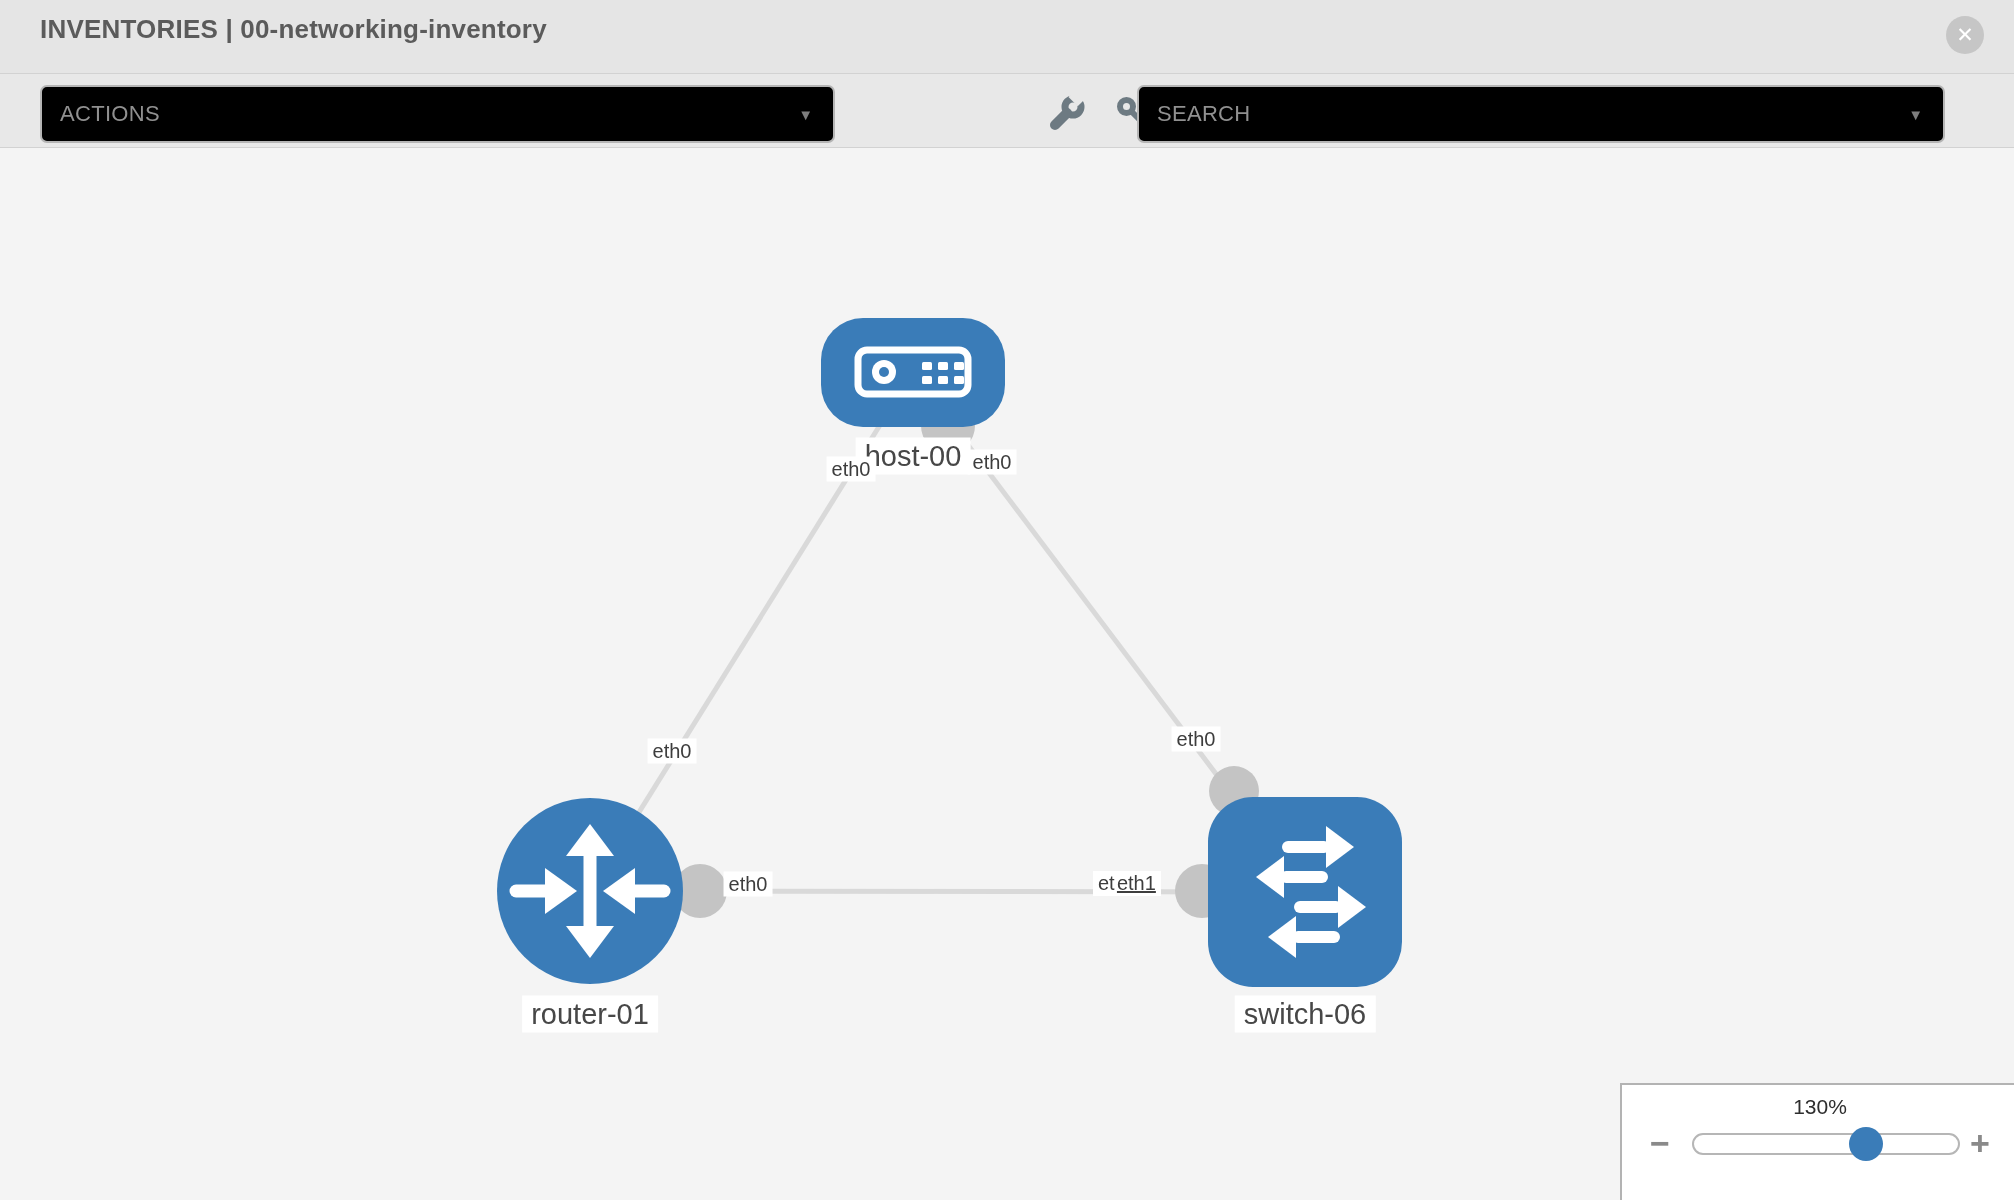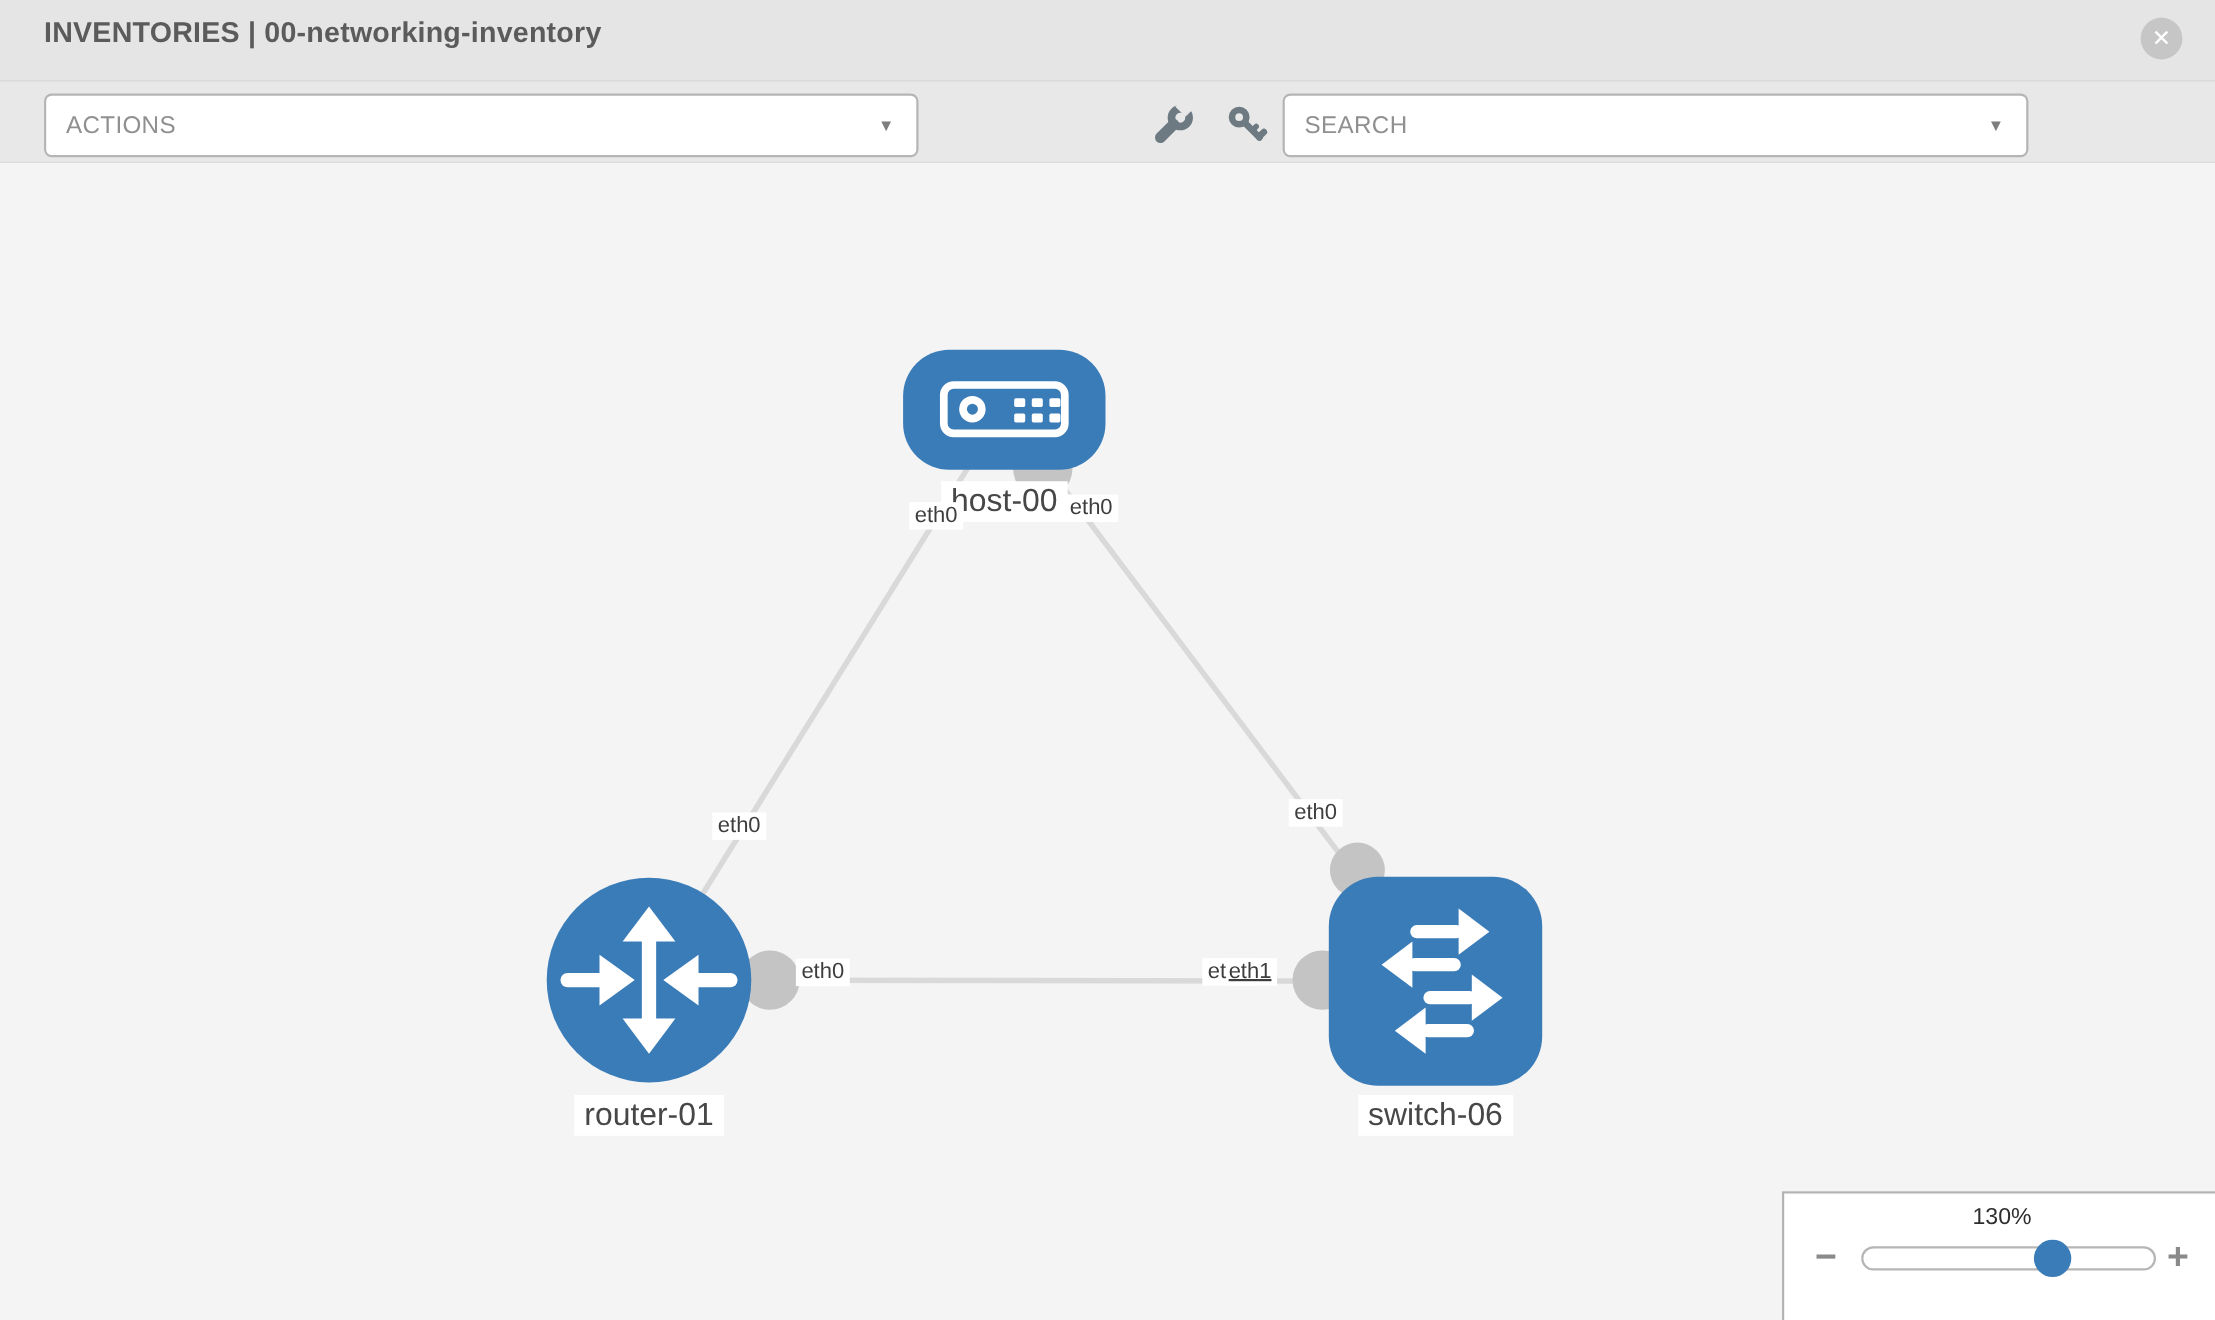--- a/index.html
+++ b/index.html
@@ -21,32 +21,32 @@
     background:#c6c6c6;color:#ffffff;display:flex;align-items:center;justify-content:center;
     font-size:21px;font-weight:bold;cursor:pointer;user-select:none;
   }
   
   .toolbar{
     position:absolute;left:0;top:73px;width:2014px;height:75px;
     background:#e8e8e8;border-top:1px solid #d2d2d2;border-bottom:1px solid #d2d2d2;
     box-sizing:border-box;
   }
   .select-box{
-    position:absolute;top:11px;height:58px;background:#ffffff;
+    position:absolute;top:11px;height:58px;background:#000000;
     border:2px solid #b5b5b5;border-radius:7px;box-sizing:border-box;
     display:flex;align-items:center;cursor:pointer;text-align:right;
   }
   .select-box .select-label{
     margin-left:18px;font-size:22px;color:#909090;letter-spacing:.3px;
   }
   .select-box .caret{
     position:absolute;right:20px;font-size:15px;color:#7d7d7d;
   }
   .actions-box{left:40px;width:795px;}
-  .search-box{left:1166px;width:678px;}
+  .search-box{left:1137px;width:808px;}
   .tool-icon-btn{
     position:absolute;top:20px;width:44px;height:40px;display:flex;
     align-items:center;justify-content:center;cursor:pointer;background:none;border:none;padding:0;
   }
   .wrench-btn{left:1044px;}
   .key-btn{left:1112px;}
   
   .canvas{
     position:absolute;left:0;top:148px;width:2014px;height:1052px;
     background:#f4f4f4;overflow:hidden;

